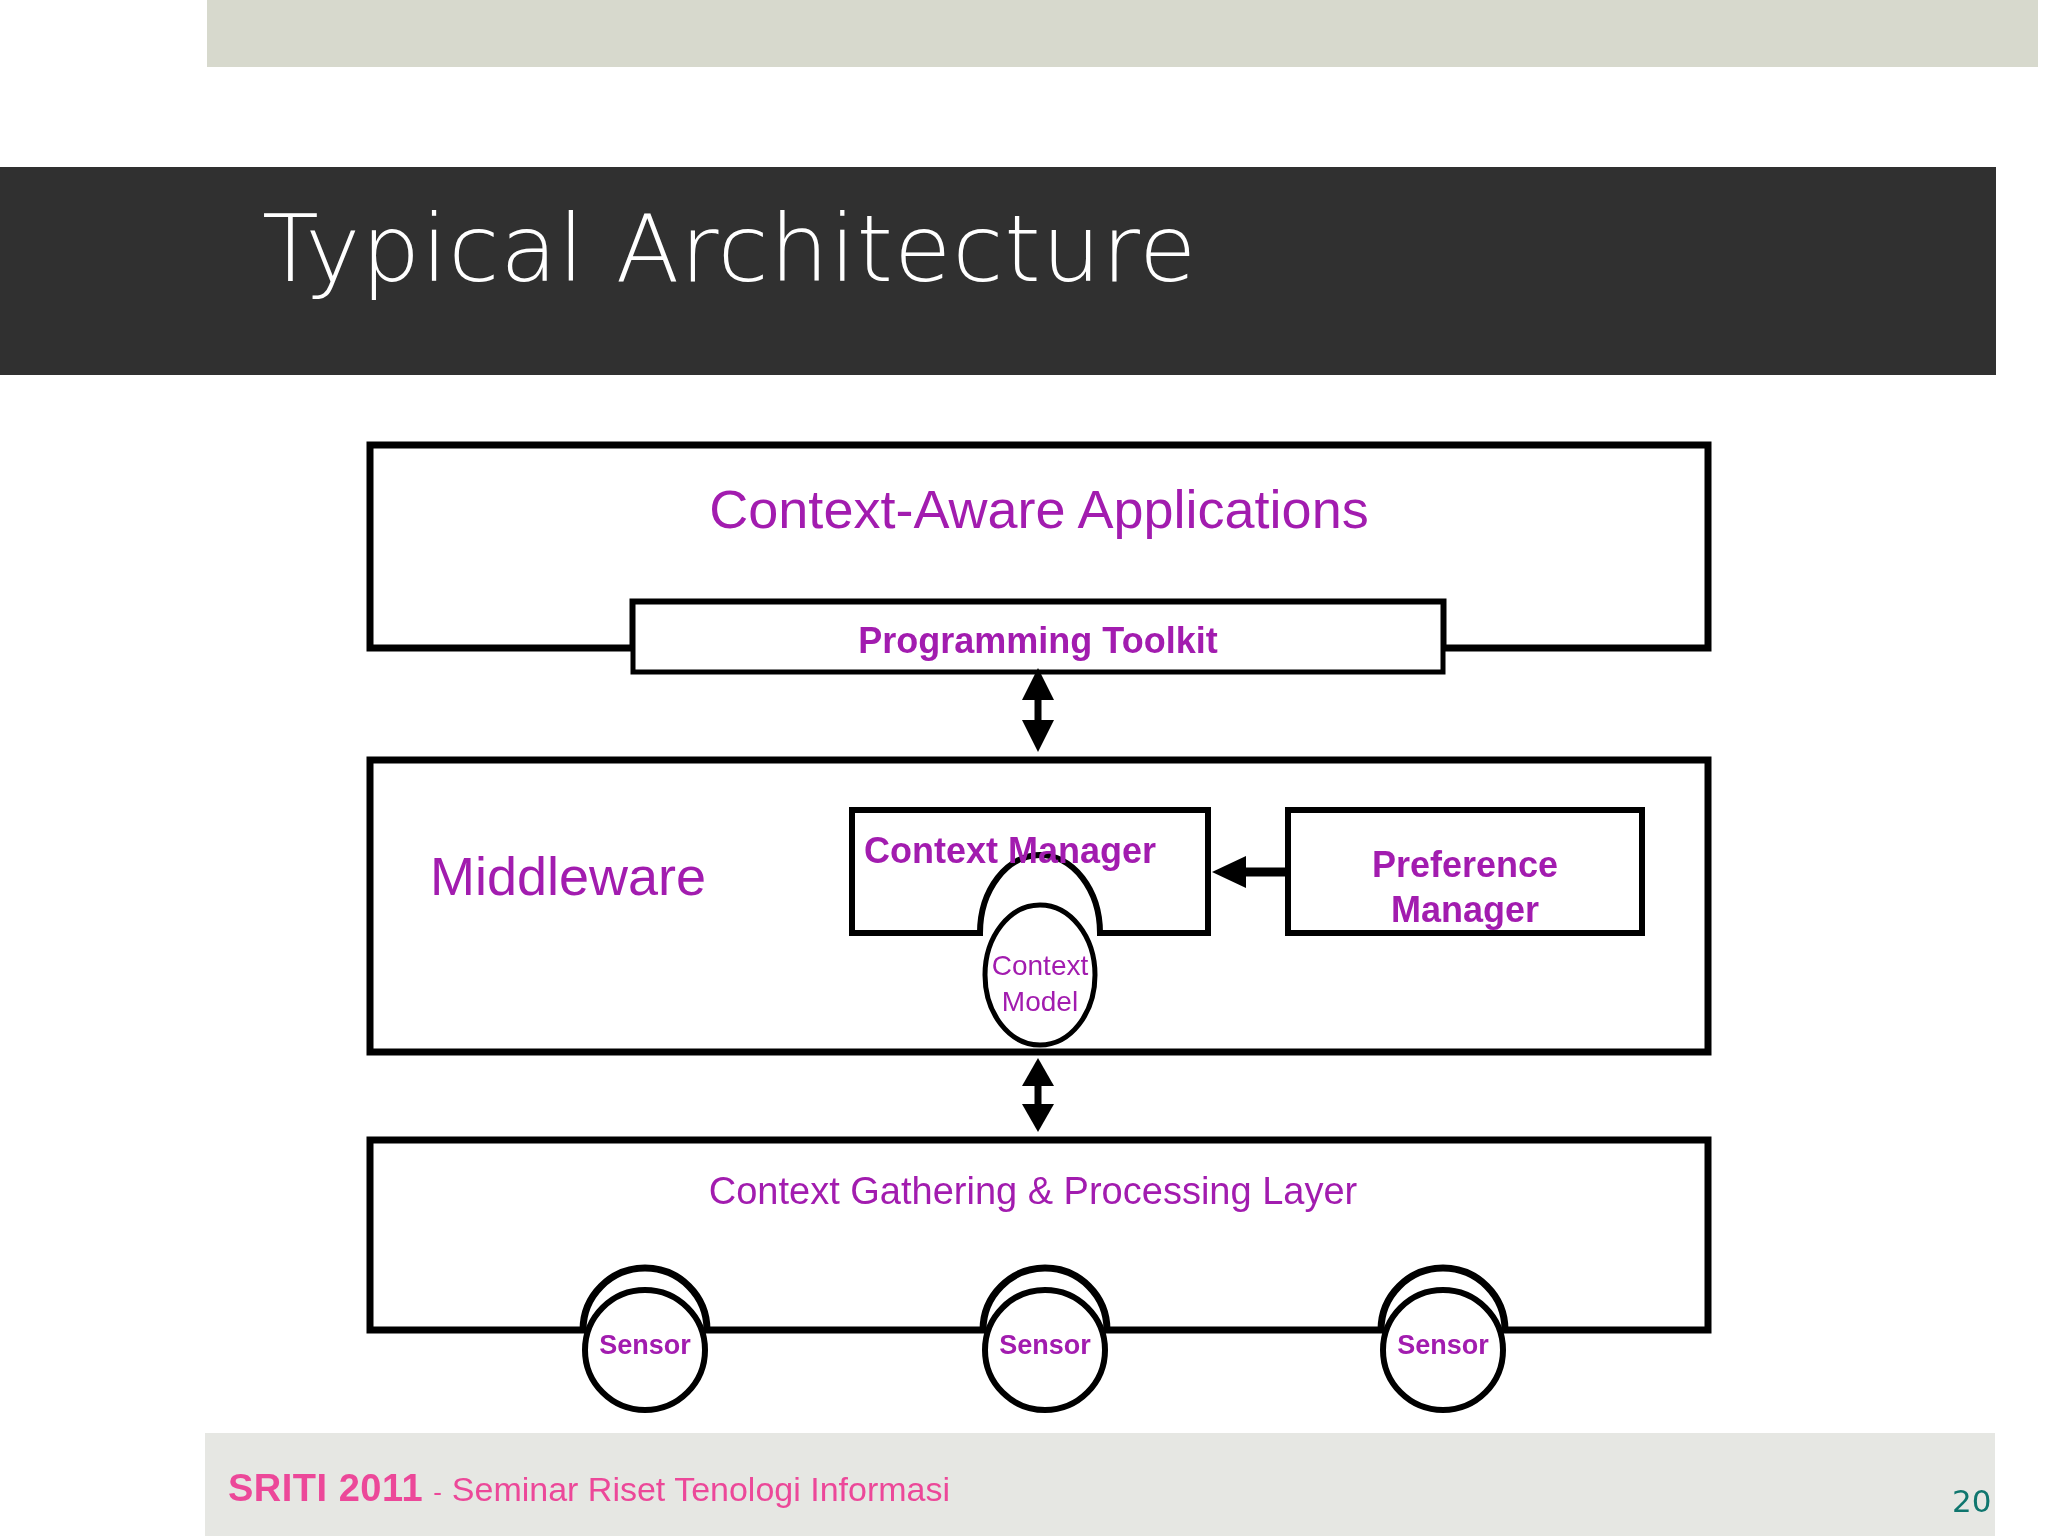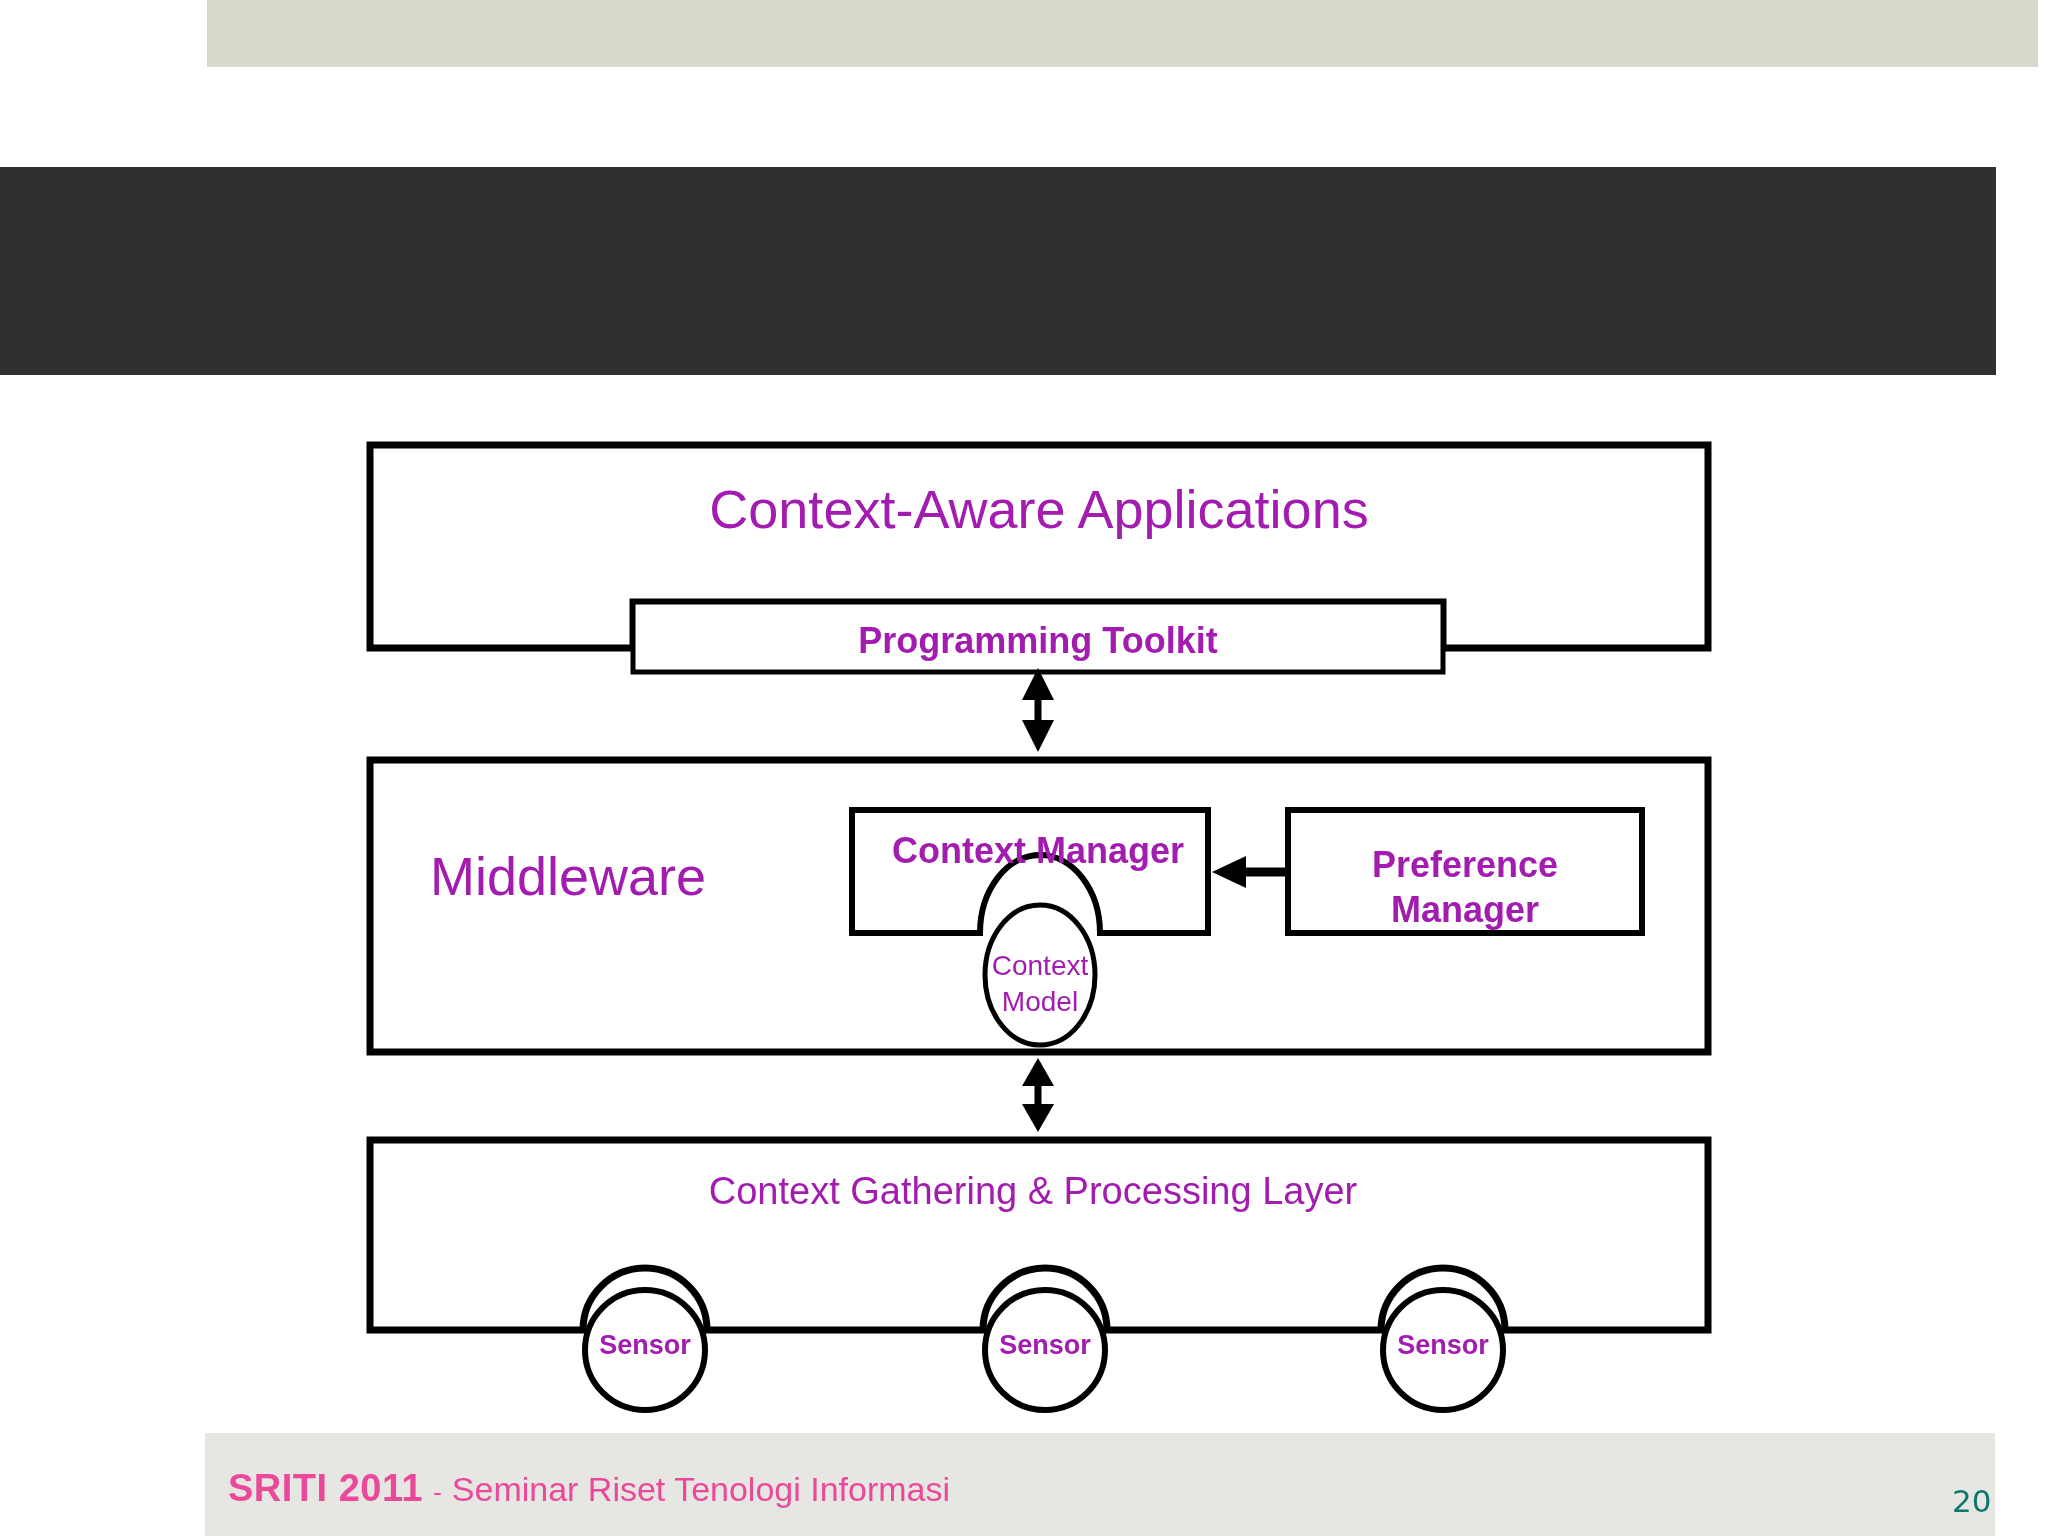--- a/index.html
+++ b/index.html
@@ -96,36 +96,37 @@
   .dlabel {
     position: absolute;
     text-align: center;
     color: #a21caf;
     font-family: "Liberation Sans", sans-serif;
     white-space: nowrap;
   }
   .lbl-apps      { left: 370px;  top: 478px;  width: 1338px; font-size: 54px; }
   .lbl-toolkit   { left: 633px;  top: 620px;  width: 810px;  font-size: 36px; font-weight: bold; }
   .lbl-middle    { left: 430px;  top: 845px;  width: 400px;  font-size: 54px; text-align: left; }
-  .lbl-ctxmgr    { left: 860px;  top: 830px;  width: 356px;  font-size: 36px; font-weight: bold; }
+  .lbl-ctxmgr    { left: 832px;  top: 830px;  width: 356px;  font-size: 36px; font-weight: bold; }
   .lbl-prefmgr   { left: 1288px; top: 842px;  width: 354px;  font-size: 36px; font-weight: bold; line-height: 1.25; white-space: normal; }
   .lbl-ctxmodel  { left: 982px;  top: 948px;  width: 116px;  font-size: 28px; line-height: 1.3; white-space: normal; }
   .lbl-gather    { left: 364px;  top: 1170px; width: 1338px; font-size: 38px; }
   .lbl-sensor1   { left: 585px;  top: 1330px; width: 120px;  font-size: 27px; font-weight: bold; }
   .lbl-sensor2   { left: 985px;  top: 1330px; width: 120px;  font-size: 27px; font-weight: bold; }
   .lbl-sensor3   { left: 1383px; top: 1330px; width: 120px;  font-size: 27px; font-weight: bold; }
 </style>
 </head>
 <body>
 
 <div id="slide">
 
   <div class="top-band"></div>
 
   <div class="title-band"></div>
+  <div class="title-text">Typical Architecture</div>
 
   <svg id="diagram" viewBox="0 0 2048 1536" width="2048" height="1536" xmlns="http://www.w3.org/2000/svg">
 
     <path d="M 370 445 L 1708 445 L 1708 648 L 1443 648 L 1443 602 L 633 602 L 633 648 L 370 648 Z" fill="none" stroke="#000000" stroke-width="7"></path>
 
     <rect x="633" y="602" width="810" height="70" fill="#ffffff" stroke="#000000" stroke-width="5"></rect>
 
     <g>
       <line x1="1038" y1="678" x2="1038" y2="742" stroke="#000000" stroke-width="7"></line>
       <polygon points="1038,668 1022,700 1054,700" fill="#000000"></polygon>

